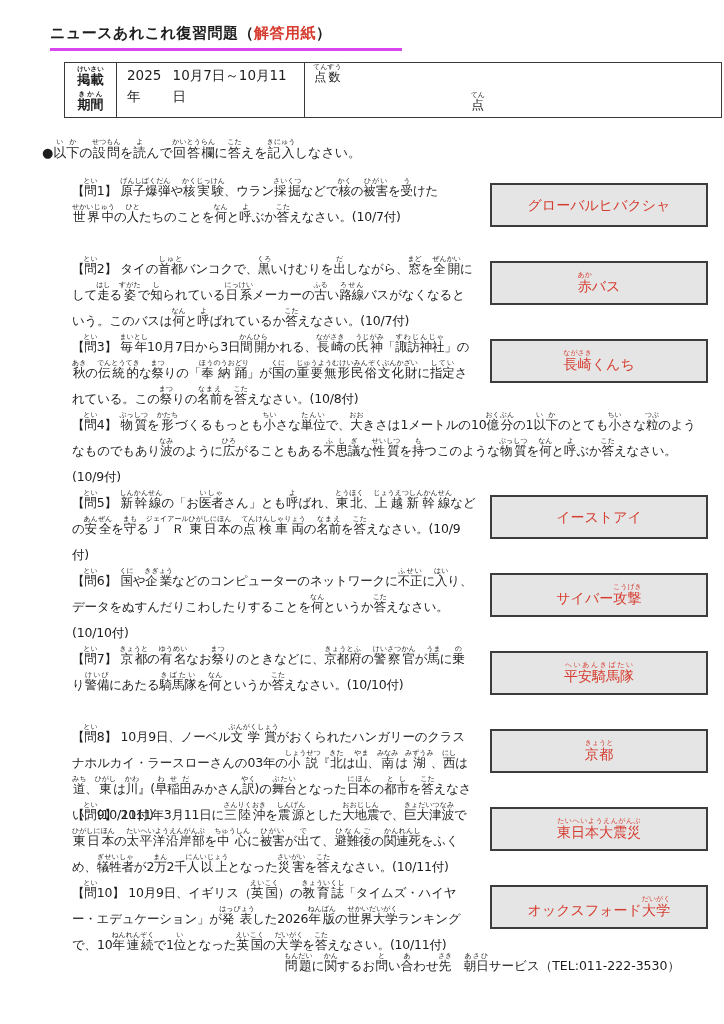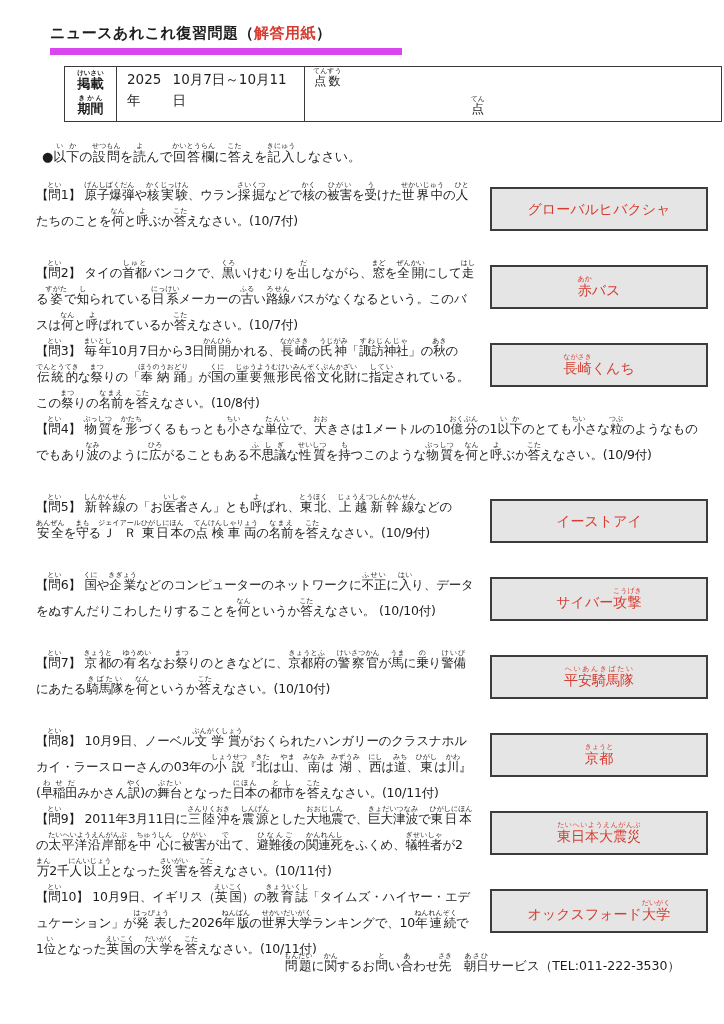--- a/index.html
+++ b/index.html
@@ -7,21 +7,21 @@
     width:724px;height:1024px;position:relative;overflow:hidden;
     font-family:"DejaVu Sans","Liberation Sans",sans-serif;
     color:#1d1d1d;
     -webkit-font-smoothing:antialiased;
   }
   .page{box-sizing:border-box;width:724px;height:1024px;padding:24px 16px 0 36px;}
 
   
   .title-wrap{
     margin-left:14px;width:352px;
-    border-bottom:7px solid #d946ef;
+    border-bottom:3px solid #d946ef;
     padding-bottom:5px;
     font-size:15px;font-weight:bold;letter-spacing:.5px;
   }
   .red{color:#d63c2f;}
 
   
   .info-table{
     margin-left:28px;margin-top:11px;width:658px;height:56px;
     display:flex;border:1.5px solid #3a3a3a;box-sizing:border-box;
   }
@@ -36,21 +36,21 @@
   .c-period div{line-height:21px;}
   .c-name{flex:1;padding:3px 8px;font-size:12px;}
   .c-score{width:192px;position:relative;padding:3px 8px;font-size:12px;}
   .c-score .unit{position:absolute;right:12px;bottom:3px;font-size:12.5px;}
 
   
   .instruction{margin:20px 0 0 6px;font-size:13px;line-height:28px;}
 
   
   .q-list{margin-top:10px;}
-  .q-row{display:flex;height:78px;}
+  .q-row{display:flex;height:78px;margin-left:36px;}
   .q-text{flex:1;font-size:12.5px;line-height:26px;letter-spacing:-0.2px;}
   .answer-wrap{width:218px;margin-left:14px;height:56px;display:flex;align-items:center;}
   .answer-box{
     box-sizing:border-box;width:218px;height:44px;border:2px solid #3c3c3c;
     display:flex;align-items:center;justify-content:center;background:#e5e5e5;
   }
   .answer-text{color:#d63c2f;font-size:14px;line-height:18px;white-space:nowrap;}
   .answer-text rt{font-size:7px;}
 
   

